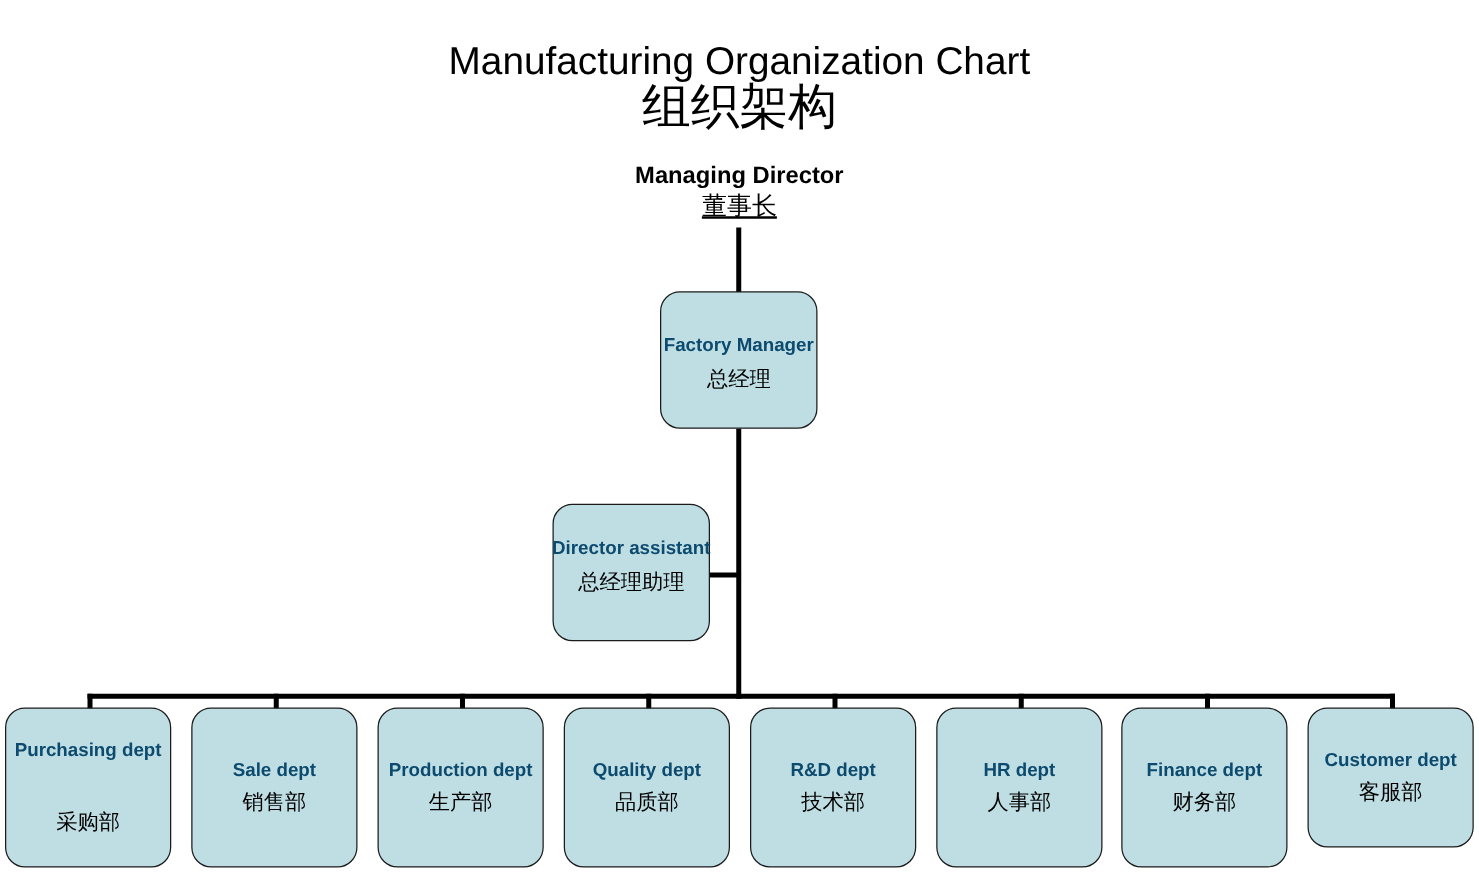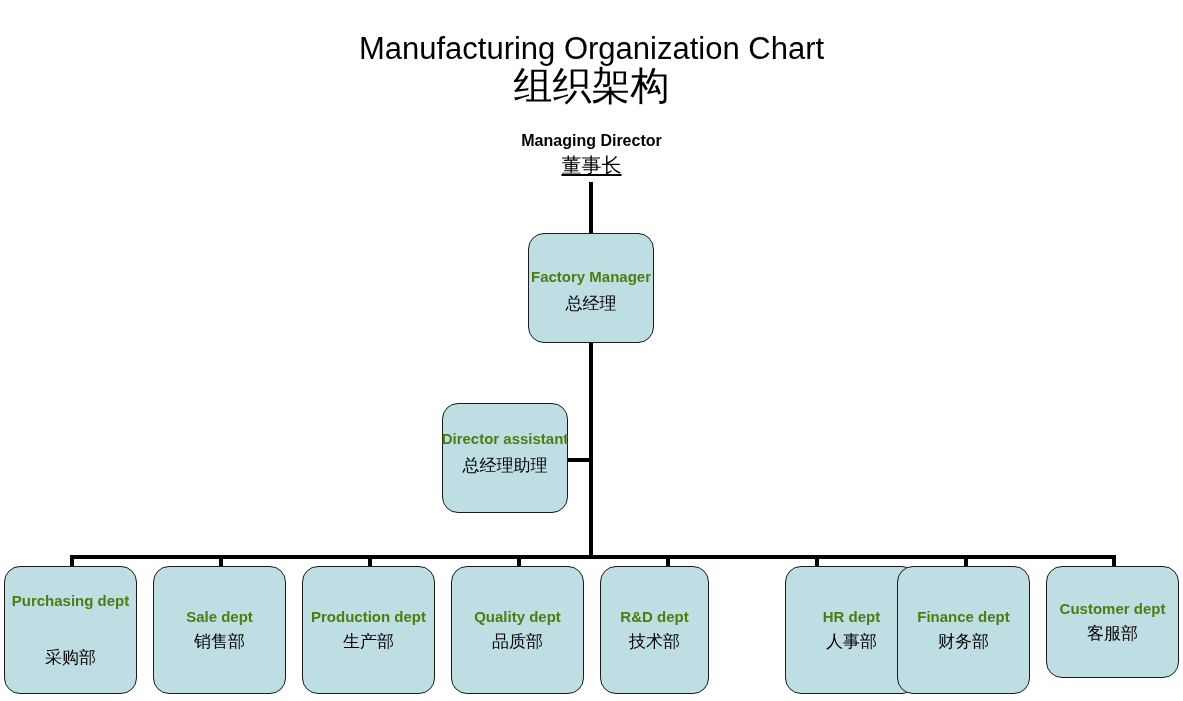--- a/index.html
+++ b/index.html
@@ -46,21 +46,21 @@
 
   
   .root-node {
     position: absolute;
     left: 0;
     top: 128px;
     width: 1183px;
     text-align: center;
   }
   .root-en {
-    font-size: 16px;
+    font-size: 19px;
     line-height: 25px;
     font-weight: bold;
     white-space: nowrap;
   }
   .root-cn {
     font-size: 20px;
     line-height: 25px;
     font-weight: 400;
     white-space: nowrap;
     text-decoration: underline;
@@ -85,21 +85,21 @@
     display: flex;
     flex-direction: column;
     align-items: center;
     justify-content: center;
   }
   .node-label-en {
     font-size: 15px;
     line-height: 19px;
     font-weight: bold;
     white-space: nowrap;
-    color: #4d7c0f;
+    color: #0c4a6e;
   }
   .node-label-cn {
     font-size: 17px;
     line-height: 24px;
     font-weight: 400;
     white-space: nowrap;
     color: #000000;
     margin-top: 4px;
   }
   .node-box .node-label-en,
@@ -167,26 +167,26 @@
   <div class="node-box dept-box" style="left:302px; top:566px; width:133px; height:128px;">
     <div class="node-label-en">Production dept</div>
     <div class="node-label-cn">生产部</div>
   </div>
 
   <div class="node-box dept-box" style="left:451px; top:566px; width:133px; height:128px;">
     <div class="node-label-en">Quality dept</div>
     <div class="node-label-cn">品质部</div>
   </div>
 
-  <div class="node-box dept-box" style="left:600px; top:566px; width:109px; height:128px;">
+  <div class="node-box dept-box" style="left:600px; top:566px; width:133px; height:128px;">
     <div class="node-label-en">R&amp;D dept</div>
     <div class="node-label-cn">技术部</div>
   </div>
 
-  <div class="node-box dept-box" style="left:749px; top:566px; width:133px; height:128px;margin-left:36px;">
+  <div class="node-box dept-box" style="left:749px; top:566px; width:133px; height:128px;">
     <div class="node-label-en">HR dept</div>
     <div class="node-label-cn">人事部</div>
   </div>
 
   <div class="node-box dept-box" style="left:897px; top:566px; width:133px; height:128px;">
     <div class="node-label-en">Finance dept</div>
     <div class="node-label-cn">财务部</div>
   </div>
 
   <div class="node-box dept-box" style="left:1046px; top:566px; width:133px; height:112px;">

